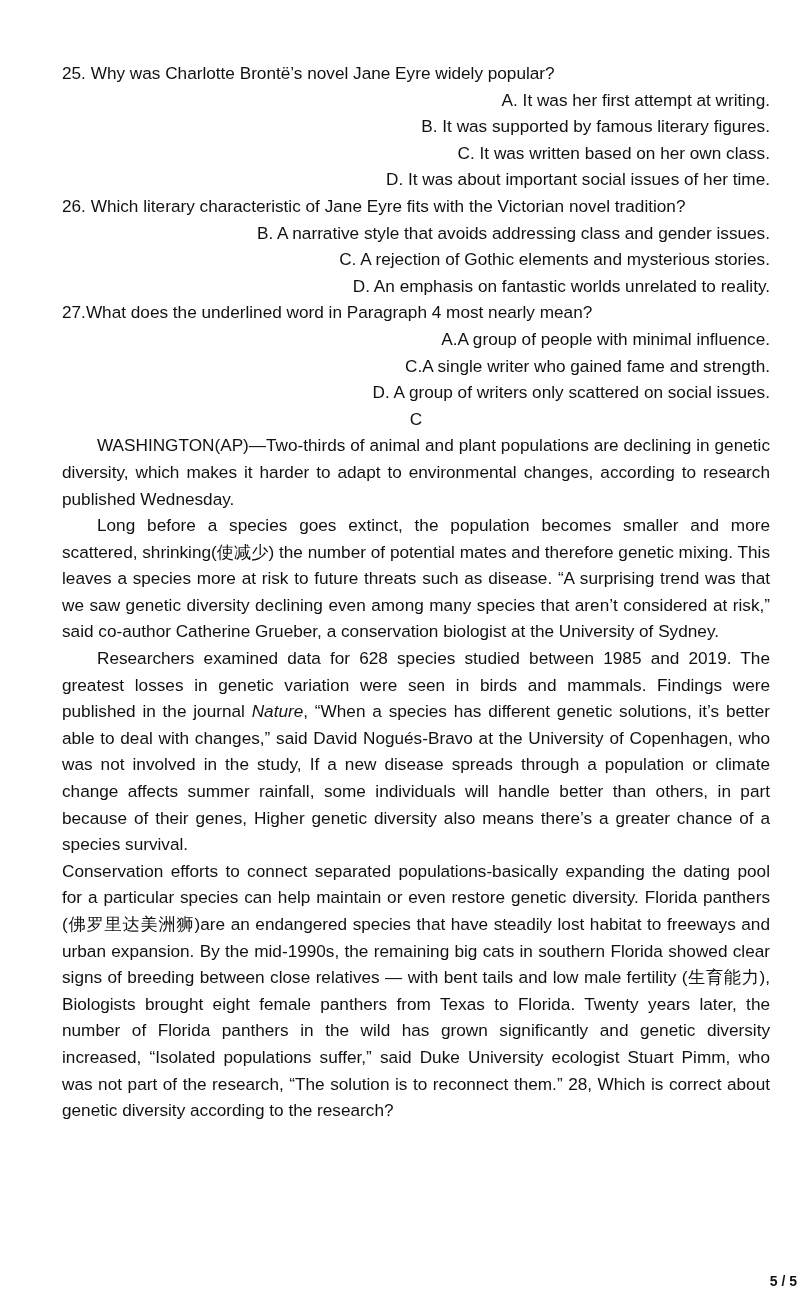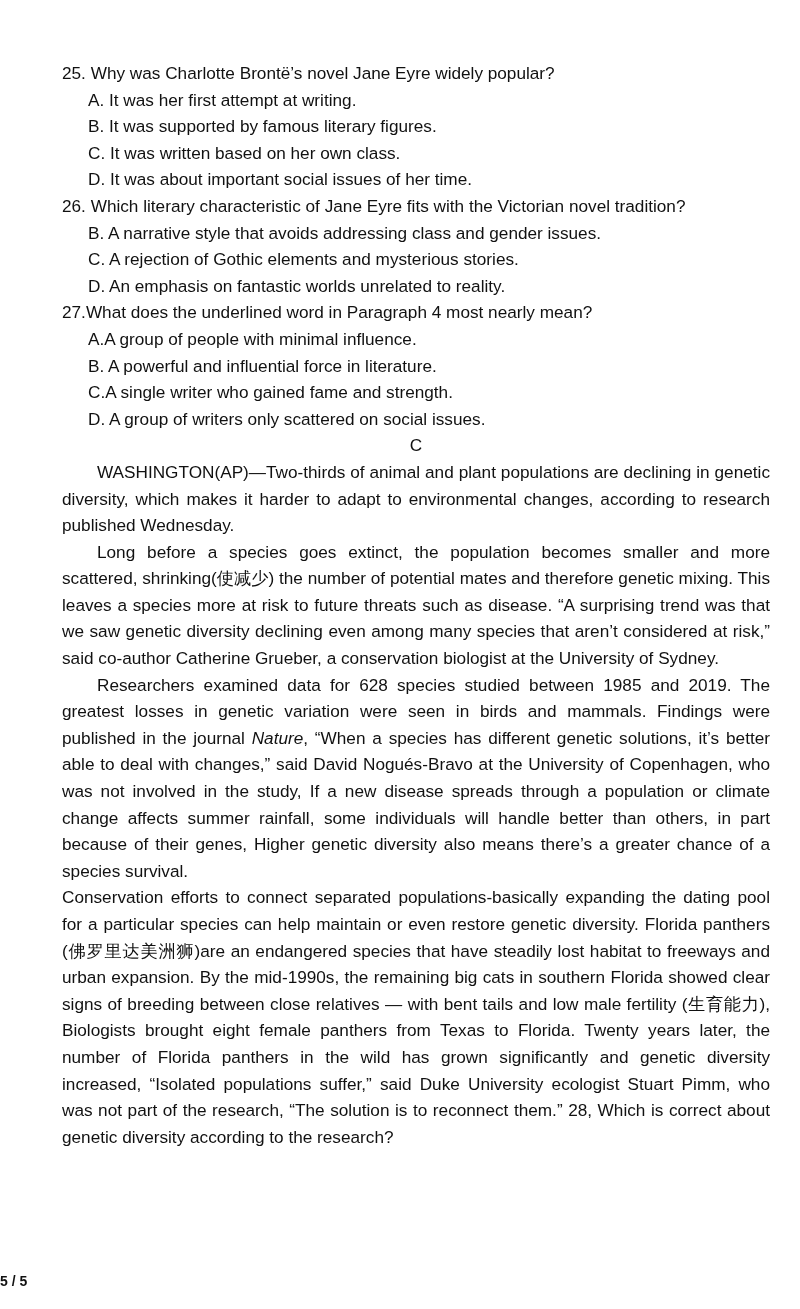--- a/index.html
+++ b/index.html
@@ -27,40 +27,41 @@
       margin: 0;
     }
     .q-stem {
       display: block;
       white-space: nowrap;
     }
     .q-option {
       display: block;
       padding-left: 26px;
       white-space: nowrap;
+      text-align: right;
     }
     .section-letter {
       display: block;
       text-align: center;
       margin: 0;
     }
     .para {
       margin: 0;
       text-align: justify;
       text-align-last: left;
     }
     .para.indent {
       text-indent: 35px;
     }
     .page-number {
       position: absolute;
       left: 0;
       width: 797px;
       top: 1271px;
-      text-align: left;
+      text-align: right;
       font-family: "Liberation Sans", sans-serif;
       font-weight: bold;
       font-size: 14px;
       line-height: 20px;
       color: #111111;
     }
     em { font-style: italic; margin-top: 32px; }
   </style>
 </head>
 <body>
@@ -78,21 +79,20 @@
   <div class="question">
     <span class="q-stem">26. Which literary characteristic of Jane Eyre fits with the Victorian novel tradition?</span>
     <span class="q-option">B. A narrative style that avoids addressing class and gender issues.</span>
     <span class="q-option">C. A rejection of Gothic elements and mysterious stories.</span>
     <span class="q-option">D. An emphasis on fantastic worlds unrelated to reality.</span>
   </div>
 
   <div class="question">
     <span class="q-stem">27.What does the underlined word in Paragraph 4 most nearly mean?</span>
     <span class="q-option">A.A group of people with minimal influence.</span>
-    <span class="q-option">B. A powerful and influential force in literature.</span>
     <span class="q-option">C.A single writer who gained fame and strength.</span>
     <span class="q-option">D. A group of writers only scattered on social issues.</span>
   </div>
 
   <span class="section-letter">C</span>
 
   <p class="para indent">WASHINGTON(AP)—Two-thirds of animal and plant populations are declining in genetic diversity, which makes it harder to adapt to environmental changes, according to research published Wednesday.</p>
 
   <p class="para indent">Long before a species goes extinct, the population becomes smaller and more scattered, shrinking(使减少) the number of potential mates and therefore genetic mixing. This leaves a species more at risk to future threats such as disease. “A surprising trend was that we saw genetic diversity declining even among many species that aren’t considered at risk,” said co-author Catherine Grueber, a conservation biologist at the University of Sydney.</p>
 

